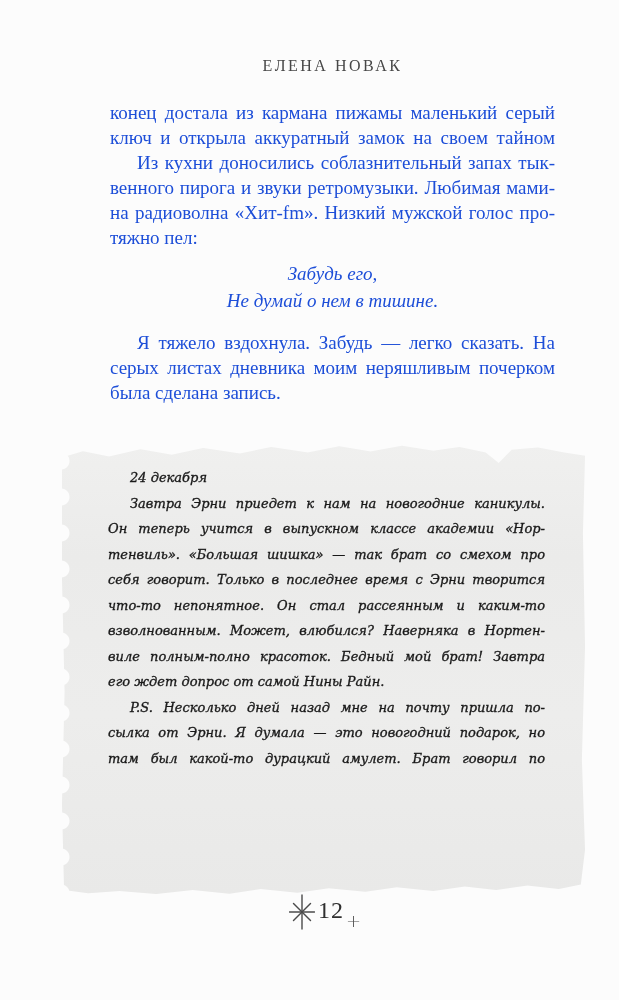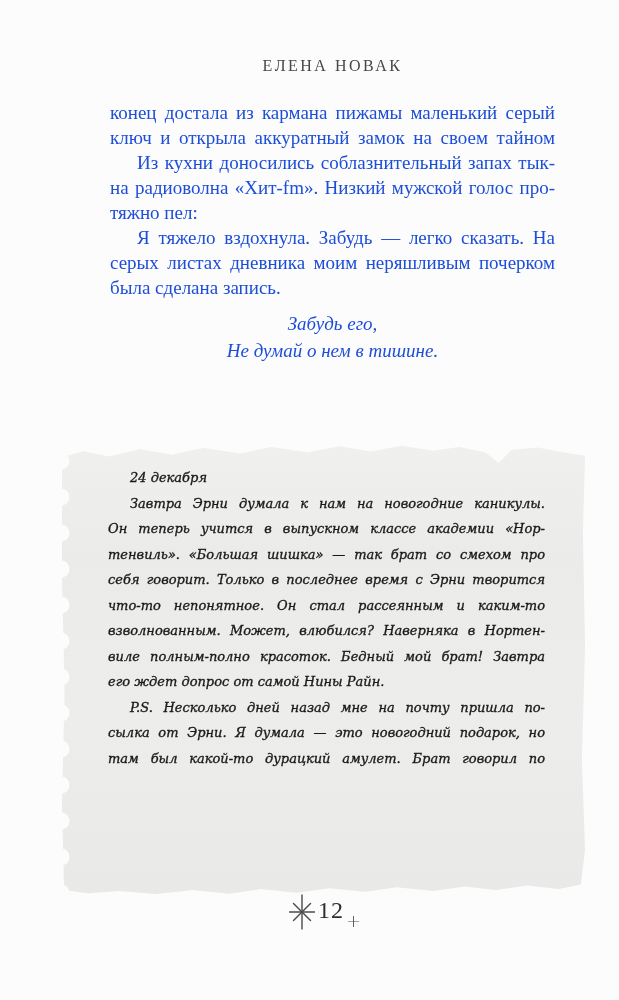--- a/index.html
+++ b/index.html
@@ -82,42 +82,43 @@
 
   <div class="running-header">ЕЛЕНА НОВАК</div>
 
   <div class="main-text" id="main-text">
       <div class="para">
         <div class="line j">конец достала из кармана пижамы маленький серый</div>
         <div class="line j">ключ и открыла аккуратный замок на своем тайном</div>
       </div>
       <div class="para">
         <div class="line j ind">Из кухни доносились соблазнительный запах тык-</div>
+        <div class="line j">венного пирога и звуки ретромузыки. Любимая мами-</div>
         <div class="line j">на радиоволна «Хит-fm». Низкий мужской голос про-</div>
         <div class="line">тяжно пел:</div>
+      </div>
+      <div class="para verse">
+        <div class="verse-line">Забудь его,</div>
+        <div class="verse-line">Не думай о нем в тишине.</div>
       </div>
       <div class="para">
         <div class="line j ind">Я тяжело вздохнула. Забудь — легко сказать. На</div>
         <div class="line j">серых листах дневника моим неряшливым почерком</div>
         <div class="line">была сделана запись.</div>
-      </div>
-      <div class="para verse">
-        <div class="verse-line">Забудь его,</div>
-        <div class="verse-line">Не думай о нем в тишине.</div>
       </div>
     </div>
 
   <div class="paper">
     <div class="scallops"></div>
     <div class="diary-text" id="diary-text">
         <div class="para">
           <div class="diary-line ind">24 декабря</div>
         </div>
         <div class="para">
-          <div class="diary-line j ind">Завтра Эрни думала к нам на новогодние каникулы.</div>
+          <div class="diary-line j ind">Завтра Эрни приедет к нам на новогодние каникулы.</div>
           <div class="diary-line j">Он теперь учится в выпускном классе академии «Нор-</div>
           <div class="diary-line j">тенвиль». «Большая шишка» — так брат со смехом про</div>
           <div class="diary-line j">себя говорит. Только в последнее время с Эрни творится</div>
           <div class="diary-line j">что-то непонятное. Он стал рассеянным и каким-то</div>
           <div class="diary-line j">взволнованным. Может, влюбился? Наверняка в Нортен-</div>
           <div class="diary-line j">виле полным-полно красоток. Бедный мой брат! Завтра</div>
           <div class="diary-line">его ждет допрос от самой Нины Райн.</div>
         </div>
         <div class="para">
           <div class="diary-line j ind">P.S. Несколько дней назад мне на почту пришла по-</div>

